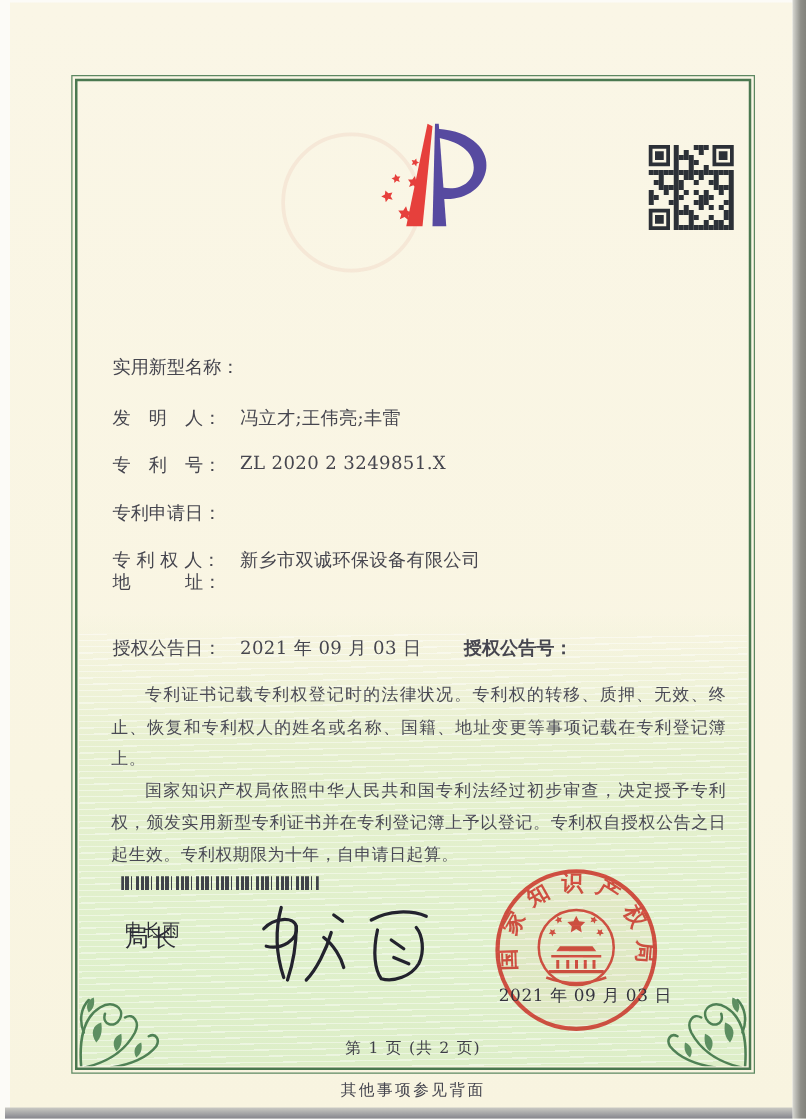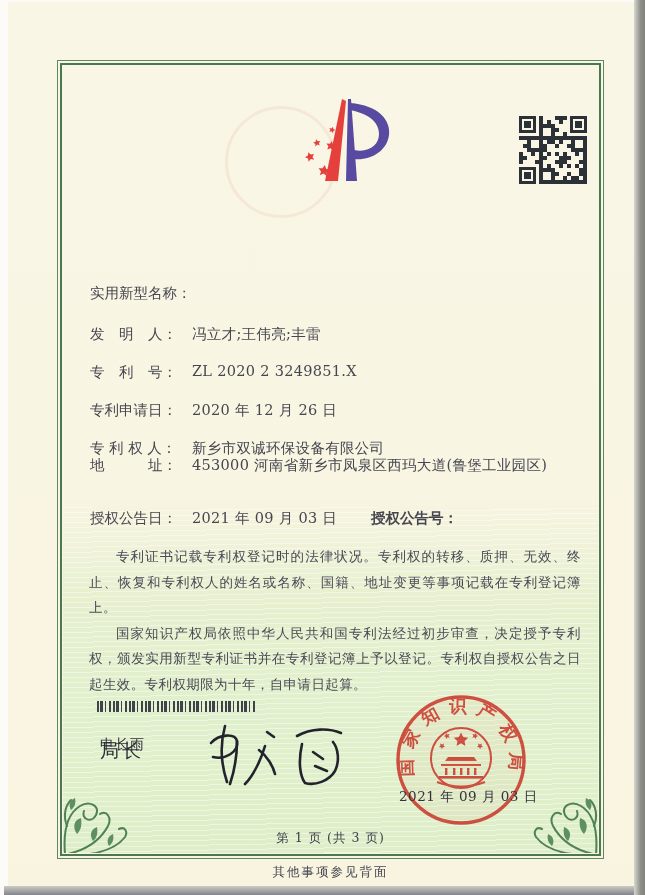--- a/index.html
+++ b/index.html
@@ -253,29 +253,27 @@
             <div class="row" style="top:259px">
               <span class="lab">发　明　人：</span>
               <span class="val">冯立才;王伟亮;丰雷</span>
             </div>
             <div class="row" style="top:297px">
               <span class="lab">专　利　号：</span>
               <span class="val">ZL 2020 2 3249851.X</span>
             </div>
             <div class="row" style="top:335px">
               <span class="lab">专利申请日：</span>
-              <span class="val">2020 年 12 月 26 日</span>
             </div>
             <div class="row" style="top:373px">
               <span class="lab">专 利 权 人：</span>
               <span class="val">新乡市双诚环保设备有限公司</span>
             </div>
             <div class="row" style="top:390px">
               <span class="lab">地　　　址：</span>
-              <span class="val">453000 河南省新乡市凤泉区西玛大道(鲁堡工业园区)</span>
             </div>
             <div class="row row2col" style="top:443px">
               <span class="lab">授权公告日：</span>
               <span class="val">2021 年 09 月 03 日</span>
               <span class="lab2">授权公告号：</span>
             </div>
           </div>
 
           <div class="paras">
             <p>专利证书记载专利权登记时的法律状况。专利权的转移、质押、无效、终止、恢复和专利权人的姓名或名称、国籍、地址变更等事项记载在专利登记簿上。</p>
@@ -350,21 +348,21 @@
               <path d="M10,62 C6,52 8,42 14,36"></path>
             </g>
             <g fill="#5d8f61" stroke="none">
               <path d="M20,70 C15,63 17,56 24,54 C25,61 24,66 20,70 Z"></path>
               <path d="M36,77 C32,71 34,65 40,63 C41,69 40,74 36,77 Z"></path>
               <path d="M52,82 C49,77 51,72 56,70 C57,75 56,79 52,82 Z"></path>
               <path d="M14,46 C11,41 13,36 18,34 C19,39 18,43 14,46 Z"></path>
             </g>
           </svg>
 
-          <div class="page-no">第 1 页 (共 3 页)</div>
+          <div class="page-no">第 1 页 (共 2 页)</div>
         </div>
       </div>
     </div>
 
     <div class="back-note">其他事项参见背面</div>
   </div>
 
   <div class="edge-right"></div>
   <div class="edge-bottom"></div>
 </div>

